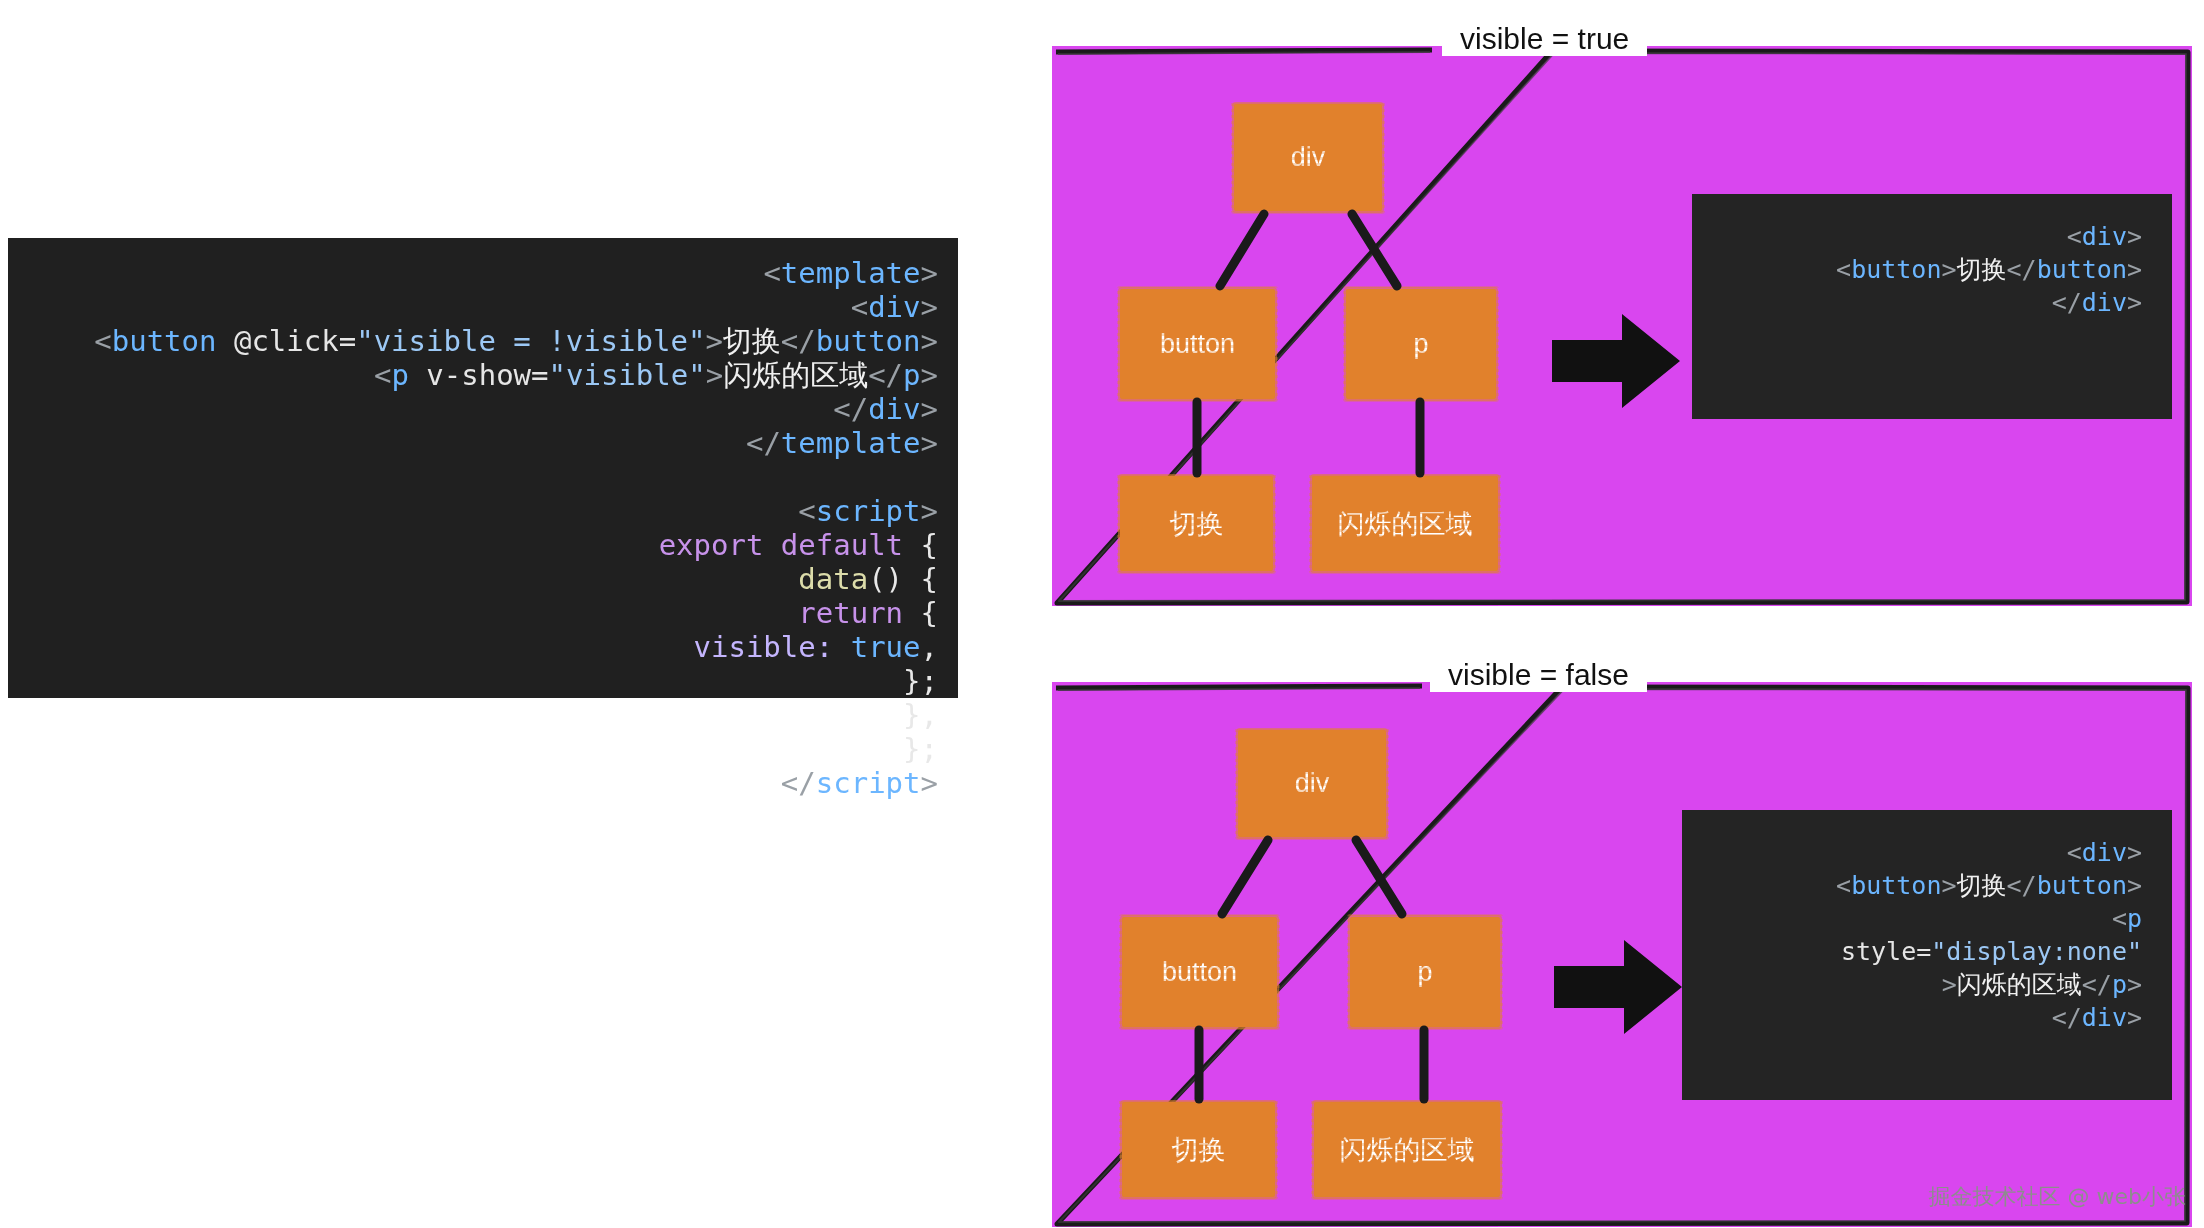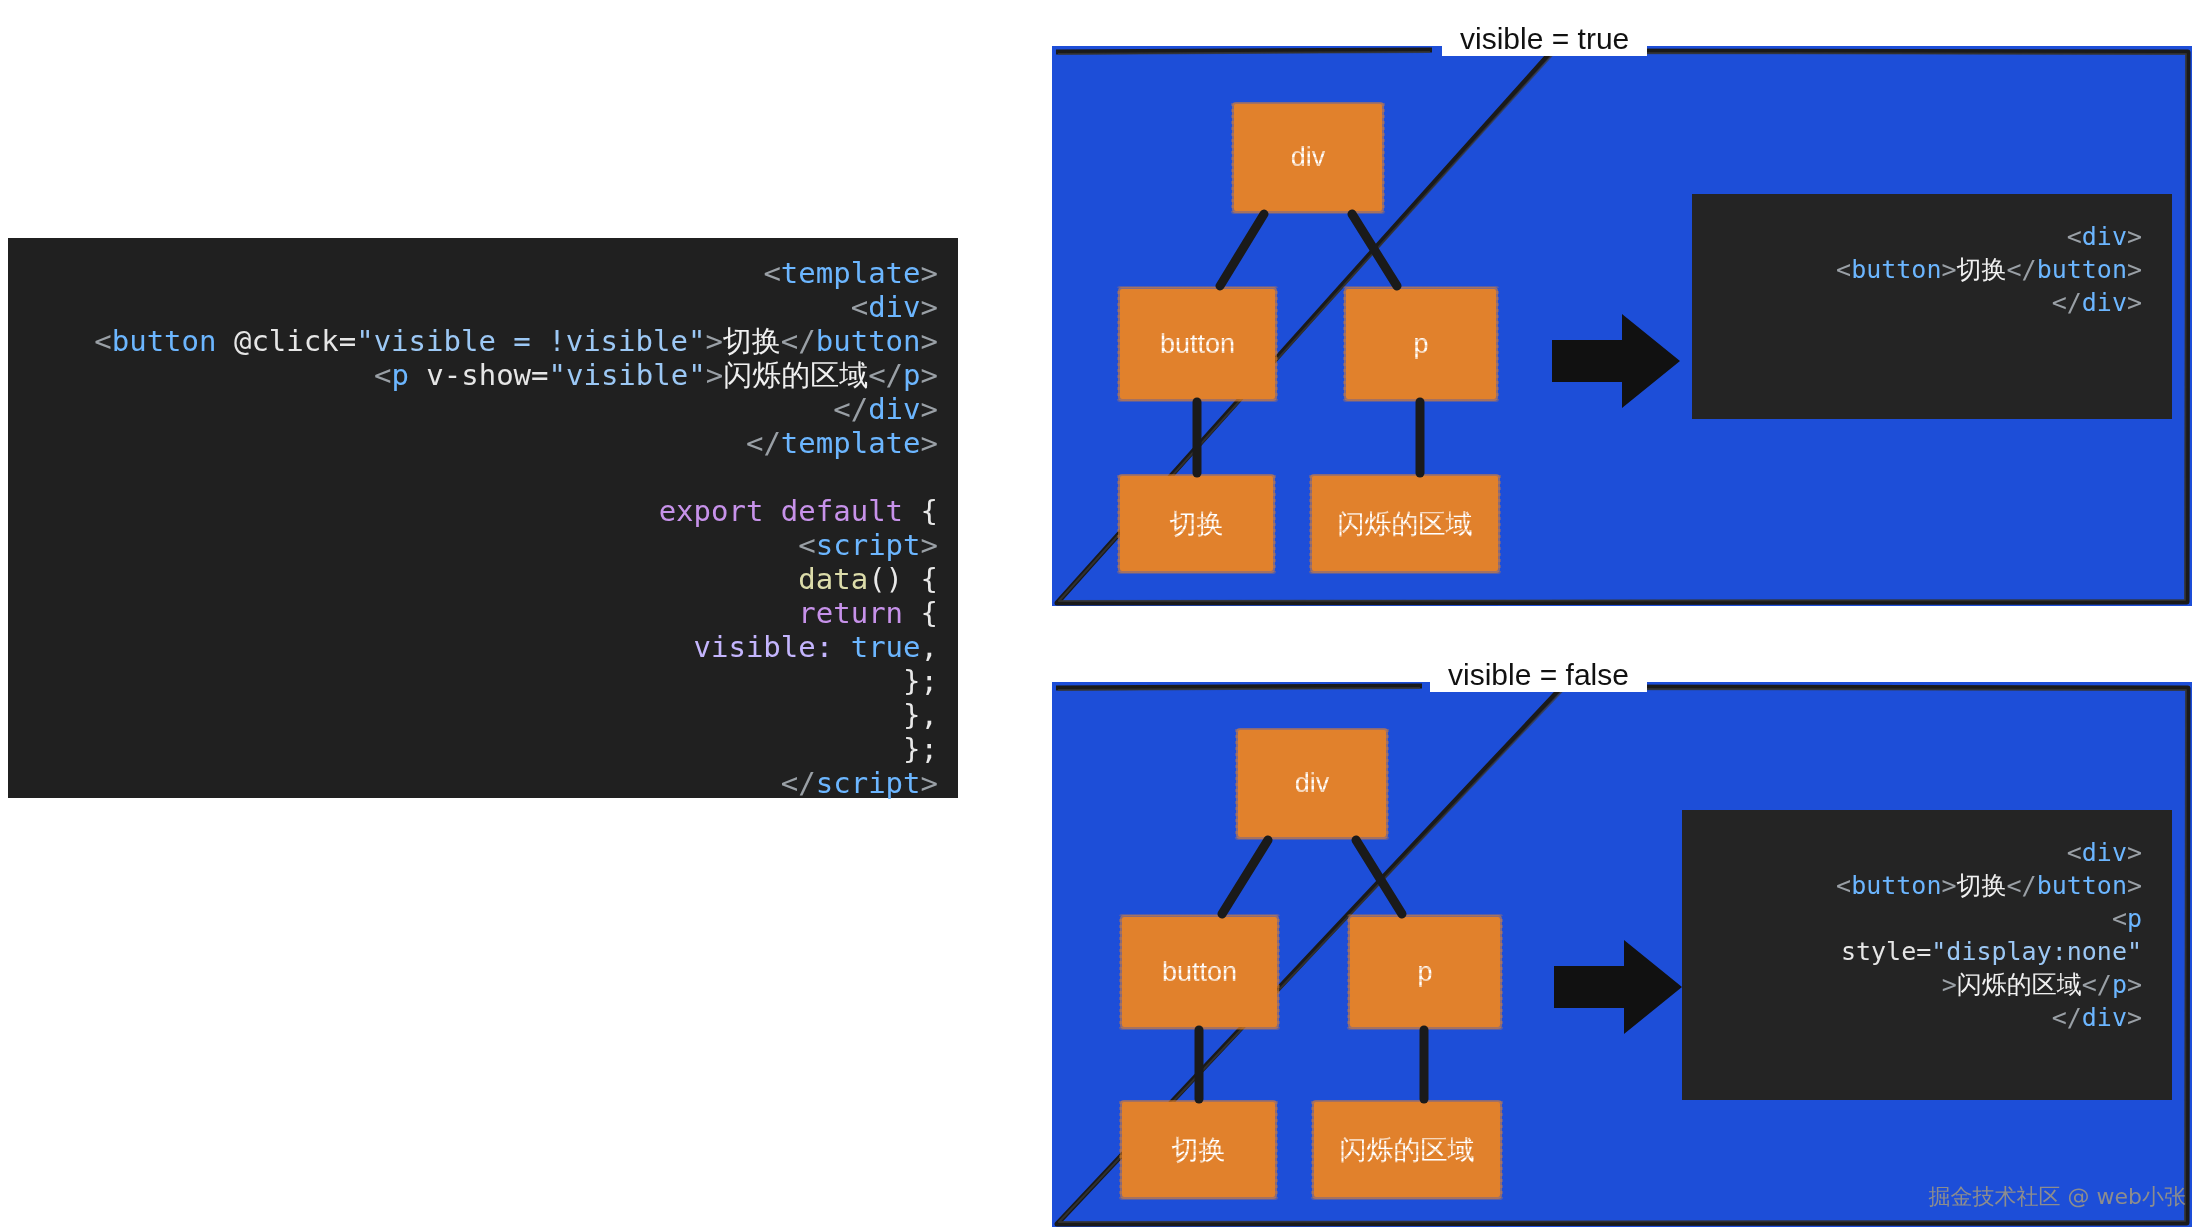--- a/index.html
+++ b/index.html
@@ -8,21 +8,21 @@
     background:#ffffff;
     font-family:"Liberation Sans", sans-serif;
     position:relative;
     overflow:hidden;
   }
 
   
   #code-left{
     position:absolute;
     left:8px; top:238px;
-    width:950px; height:560px;
+    width:950px; height:460px;
     background:#202020;
     box-sizing:border-box;
     padding:18px 20px 10px 6px;
   }
   .code-line{
     font-family:"DejaVu Sans Mono", monospace;
     font-size:29px;
     line-height:34px;
     white-space:pre;
     color:#d6d6d6;
@@ -37,21 +37,21 @@
   .tok-fn{color:#dcdcaa;}
   .tok-prop{color:#c4b5fd;}
   .tok-bool{color:#6cb6ff;}
   .tok-brace{color:#e8e8e8;}
   .code-blank{height:34px;}
 
   
   .panel{
     position:absolute;
     box-sizing:border-box;
-    background:#1d4ed8;
+    background:#d946ef;
   }
   .panel-border{
     position:absolute;
     left:0;top:0;right:0;bottom:0;
     pointer-events:none;
   }
   .panel-legend{
     position:absolute;
     top:-24px;
     background:#ffffff;
@@ -122,22 +122,22 @@
 <body>
 
 <div id="code-left">
     <div class="code-line"><span class="tok-punc">&lt;</span><span class="tok-tag">template</span><span class="tok-punc">&gt;</span></div>
     <div class="code-line"><span class="tok-punc">  &lt;</span><span class="tok-tag">div</span><span class="tok-punc">&gt;</span></div>
     <div class="code-line"><span class="tok-punc">    &lt;</span><span class="tok-tag">button</span><span class="tok-attr"> </span><span class="tok-attr">@click=</span><span class="tok-str">"visible = !visible"</span><span class="tok-punc">&gt;</span><span class="tok-txt">切换</span><span class="tok-punc">&lt;/</span><span class="tok-tag">button</span><span class="tok-punc">&gt;</span></div>
     <div class="code-line"><span class="tok-punc">    &lt;</span><span class="tok-tag">p</span><span class="tok-attr"> </span><span class="tok-attr">v-show=</span><span class="tok-str">"visible"</span><span class="tok-punc">&gt;</span><span class="tok-txt">闪烁的区域</span><span class="tok-punc">&lt;/</span><span class="tok-tag">p</span><span class="tok-punc">&gt;</span></div>
     <div class="code-line"><span class="tok-punc">  &lt;/</span><span class="tok-tag">div</span><span class="tok-punc">&gt;</span></div>
     <div class="code-line"><span class="tok-punc">&lt;/</span><span class="tok-tag">template</span><span class="tok-punc">&gt;</span></div>
     <div class="code-line code-blank">&nbsp;</div>
+    <div class="code-line"><span class="tok-punc">&lt;</span><span class="tok-tag">script</span><span class="tok-punc">&gt;</span></div>
     <div class="code-line"><span class="tok-kw">export default</span><span class="tok-brace"> {</span></div>
-    <div class="code-line"><span class="tok-punc">&lt;</span><span class="tok-tag">script</span><span class="tok-punc">&gt;</span></div>
     <div class="code-line"><span class="tok-brace">  </span><span class="tok-fn">data</span><span class="tok-brace">() {</span></div>
     <div class="code-line"><span class="tok-brace">    </span><span class="tok-kw">return</span><span class="tok-brace"> {</span></div>
     <div class="code-line"><span class="tok-brace">      </span><span class="tok-prop">visible:</span><span class="tok-brace"> </span><span class="tok-bool">true</span><span class="tok-brace">,</span></div>
     <div class="code-line"><span class="tok-brace">    };</span></div>
     <div class="code-line"><span class="tok-brace">  },</span></div>
     <div class="code-line"><span class="tok-brace">};</span></div>
     <div class="code-line"><span class="tok-punc">&lt;/</span><span class="tok-tag">script</span><span class="tok-punc">&gt;</span></div>
   </div>
 
 <div class="panel" id="panel-true">

